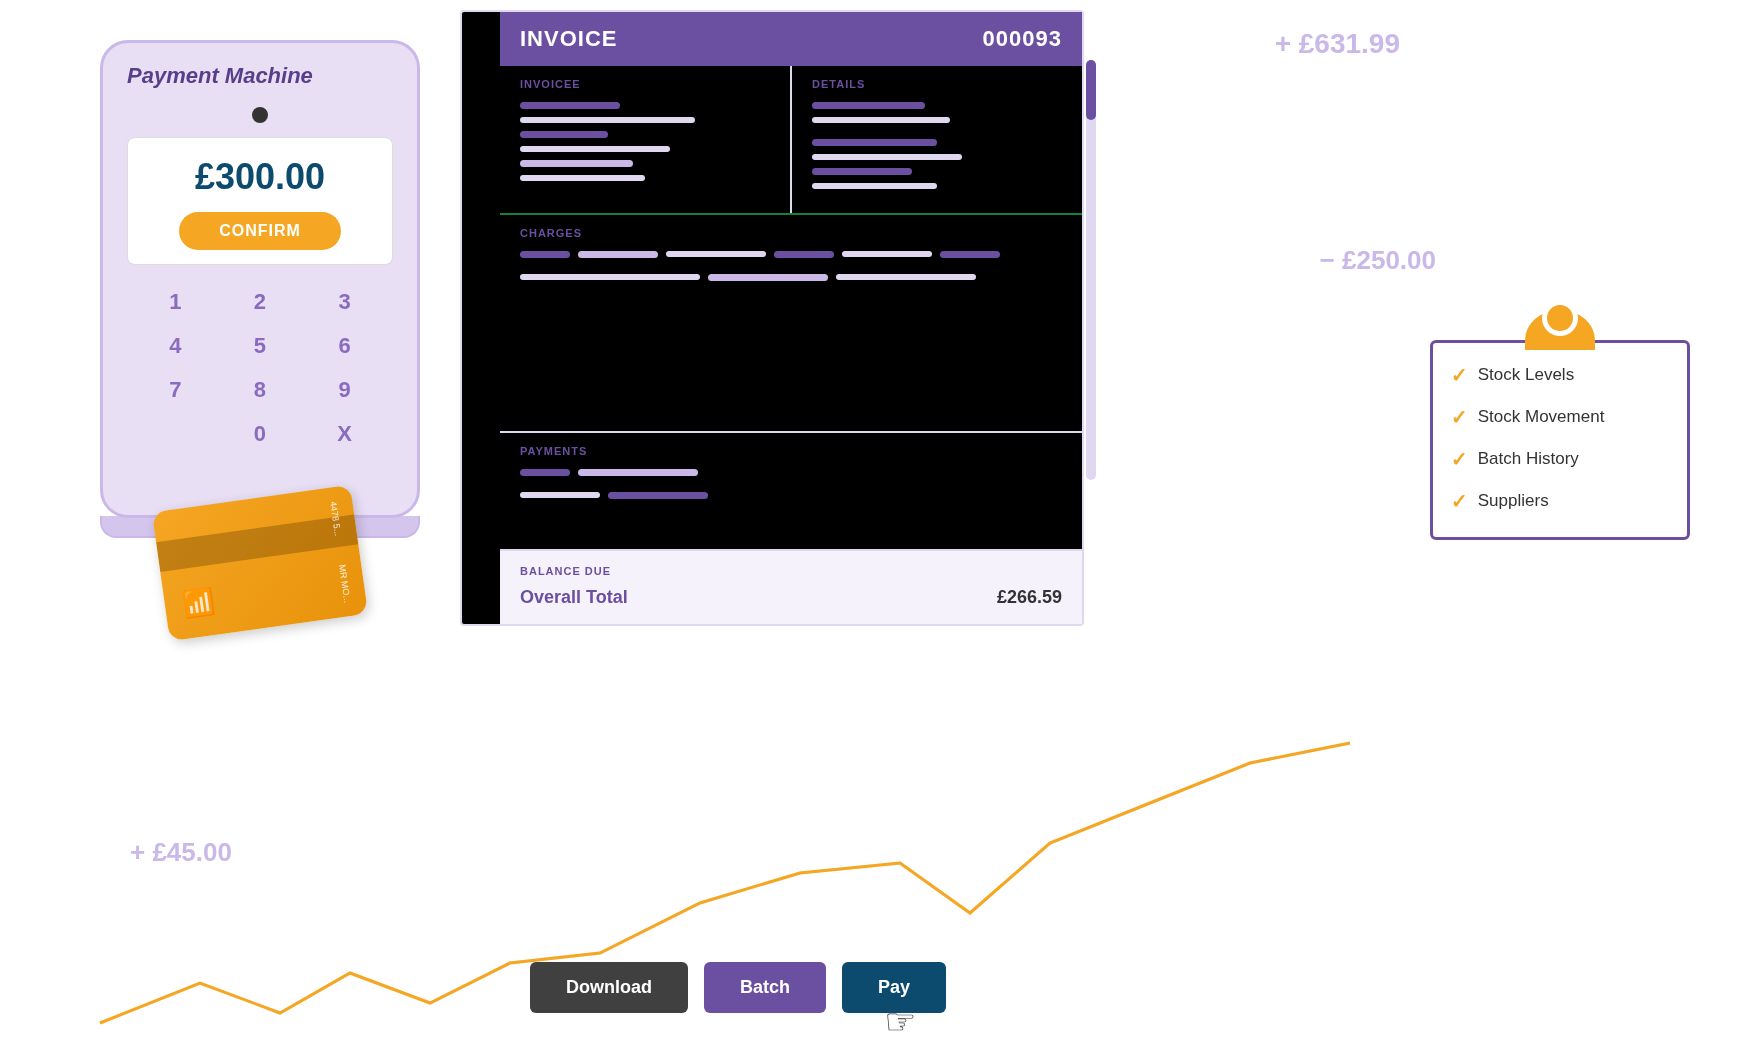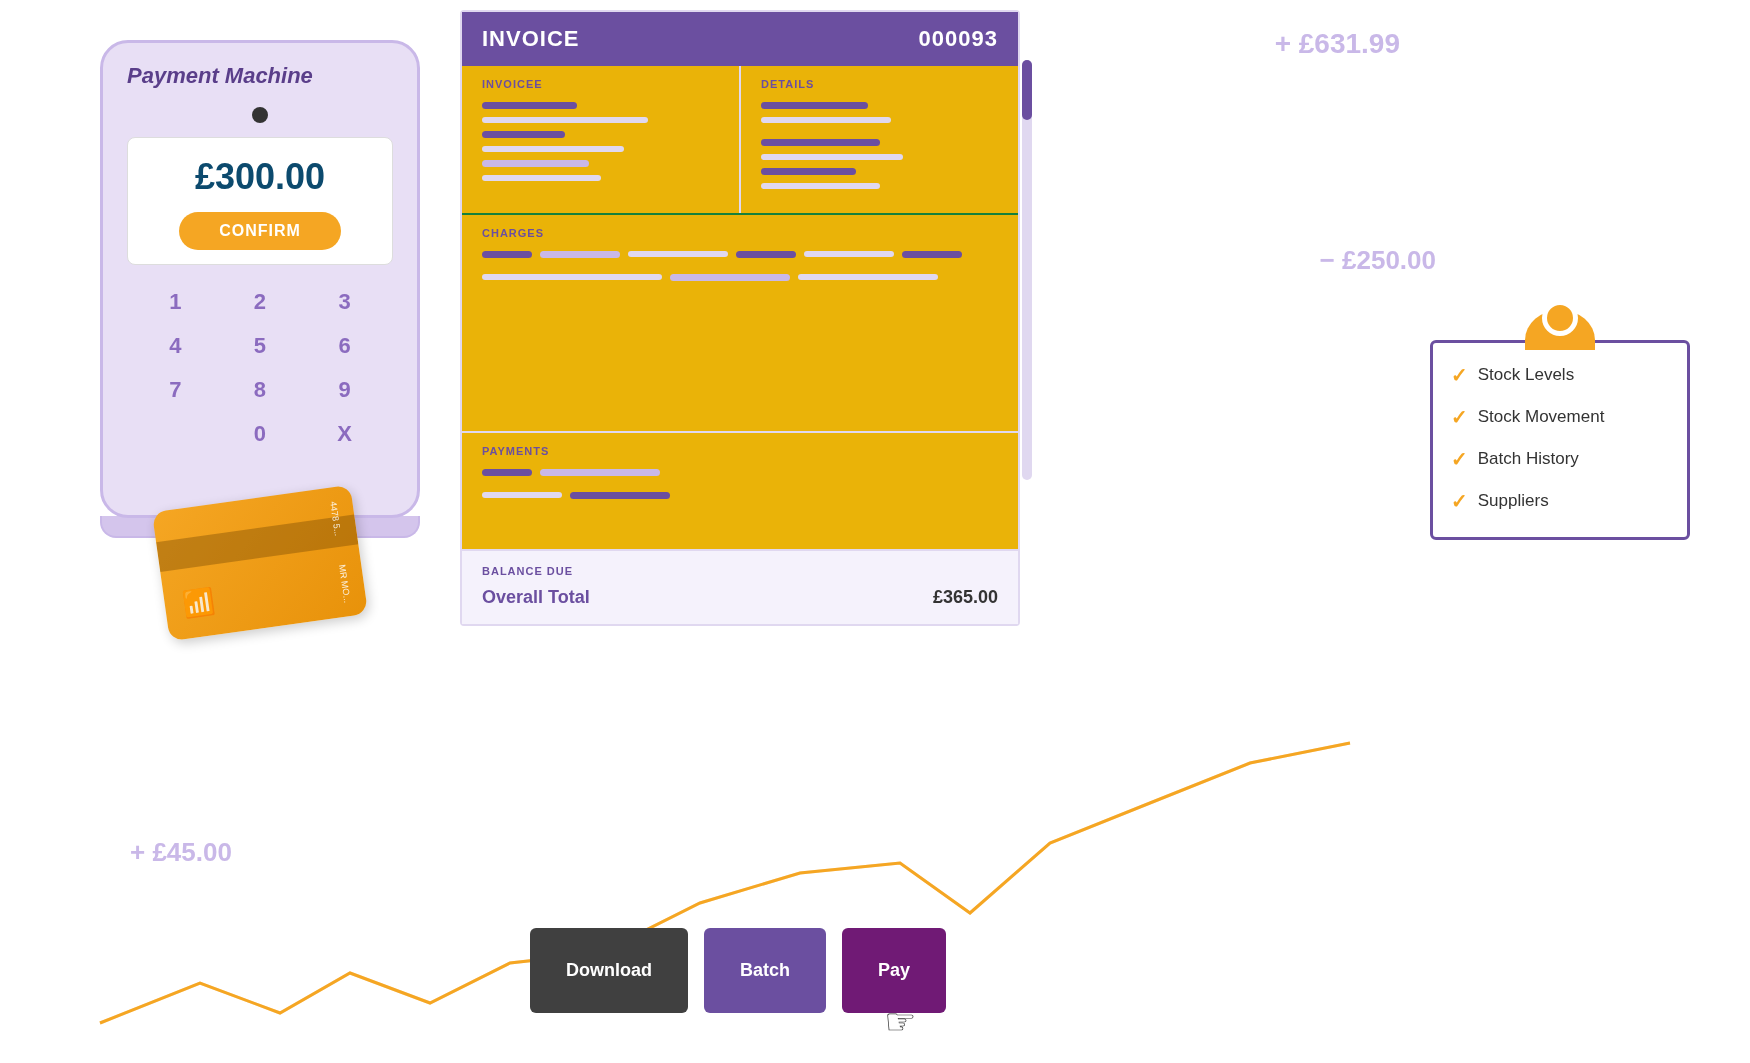--- a/index.html
+++ b/index.html
@@ -130,24 +130,25 @@
       font-size: 9px;
       color: rgba(255,255,255,0.85);
       writing-mode: vertical-rl;
     }
 
     
     .invoice-wrapper {
       position: absolute;
       left: 460px;
       top: 10px;
-      width: 560px;
-      background: #eab308;
+      width: 624px;
+      background: #000000;
       border: 2px solid #e0d8f0;
       border-radius: 4px;
+      padding-left: 38px;
     }
     .invoice-header {
       background: #6b4fa0;
       color: #fff;
       display: flex;
       justify-content: space-between;
       align-items: center;
       padding: 14px 20px;
     }
     .invoice-title {
@@ -262,25 +263,25 @@
       background: #6b4fa0;
       color: #fff;
       border: none;
       border-radius: 6px;
       padding: 14px 36px;
       font-size: 18px;
       font-weight: bold;
       cursor: pointer;
     }
     .btn-pay {
-      background: #701a75;
+      background: #0c4a6e;
       color: #fff;
       border: none;
       border-radius: 6px;
-      padding: 32px 36px;
+      padding: 15px 36px;
       font-size: 18px;
       font-weight: bold;
       cursor: pointer;
       position: relative;
     }
 
     
     .cursor-hand {
       position: absolute;
       bottom: -30px;
@@ -497,21 +498,21 @@
       <div class="pline-light" style="width:80px; flex-shrink:0;"></div>
       <div class="pline-dark" style="width:100px; flex-shrink:0;"></div>
     </div>
     <div style="height:20px"></div>
   </div>
 
   <div class="balance-section">
     <div class="balance-label">BALANCE DUE</div>
     <div class="balance-row">
       <span class="balance-total-label">Overall Total</span>
-      <span class="balance-total-amount">£365.00</span>
+      <span class="balance-total-amount">£266.59</span>
     </div>
   </div>
 
   <div class="invoice-scrollbar">
     <div class="invoice-scrollbar-thumb"></div>
   </div>
 </div>
 
 <div class="action-buttons">
   <button class="btn-download">Download</button>

